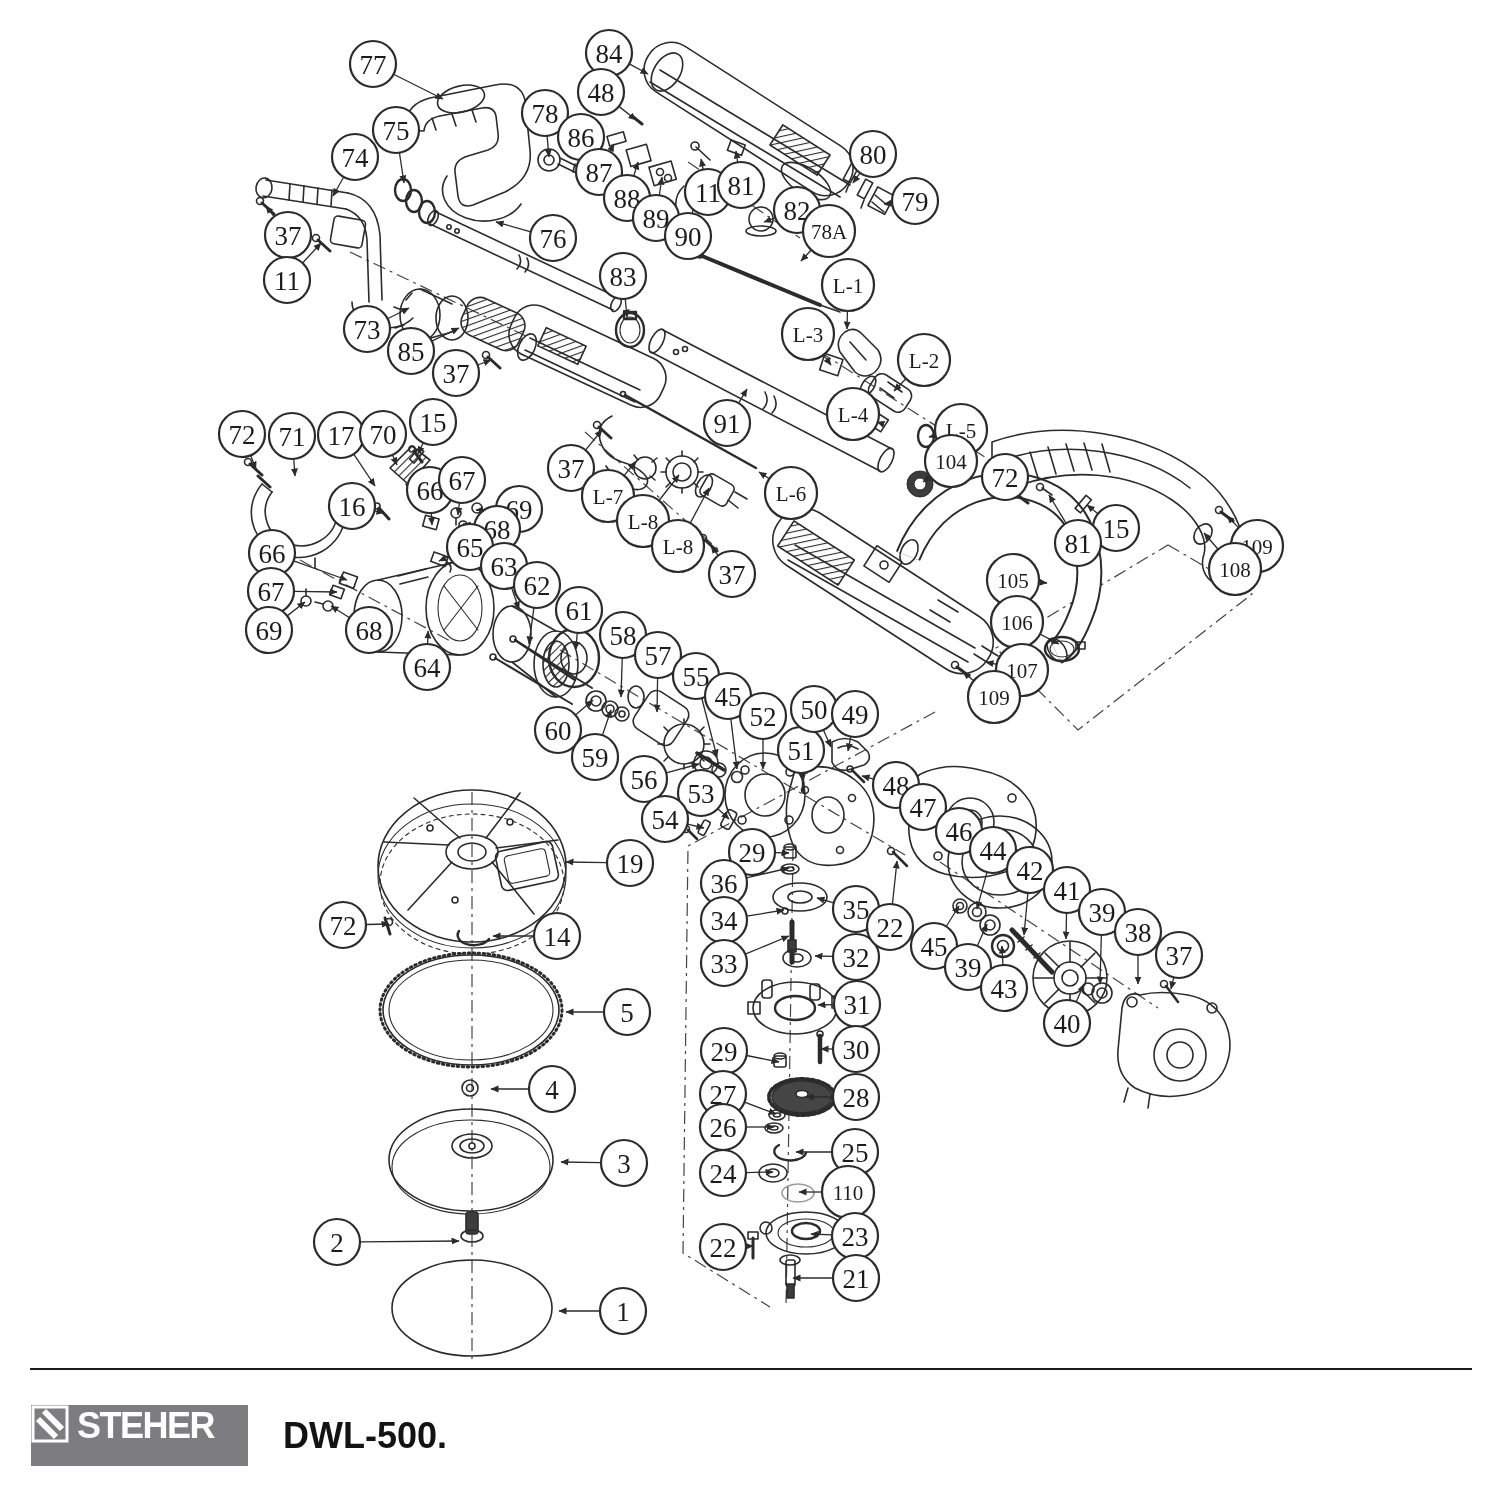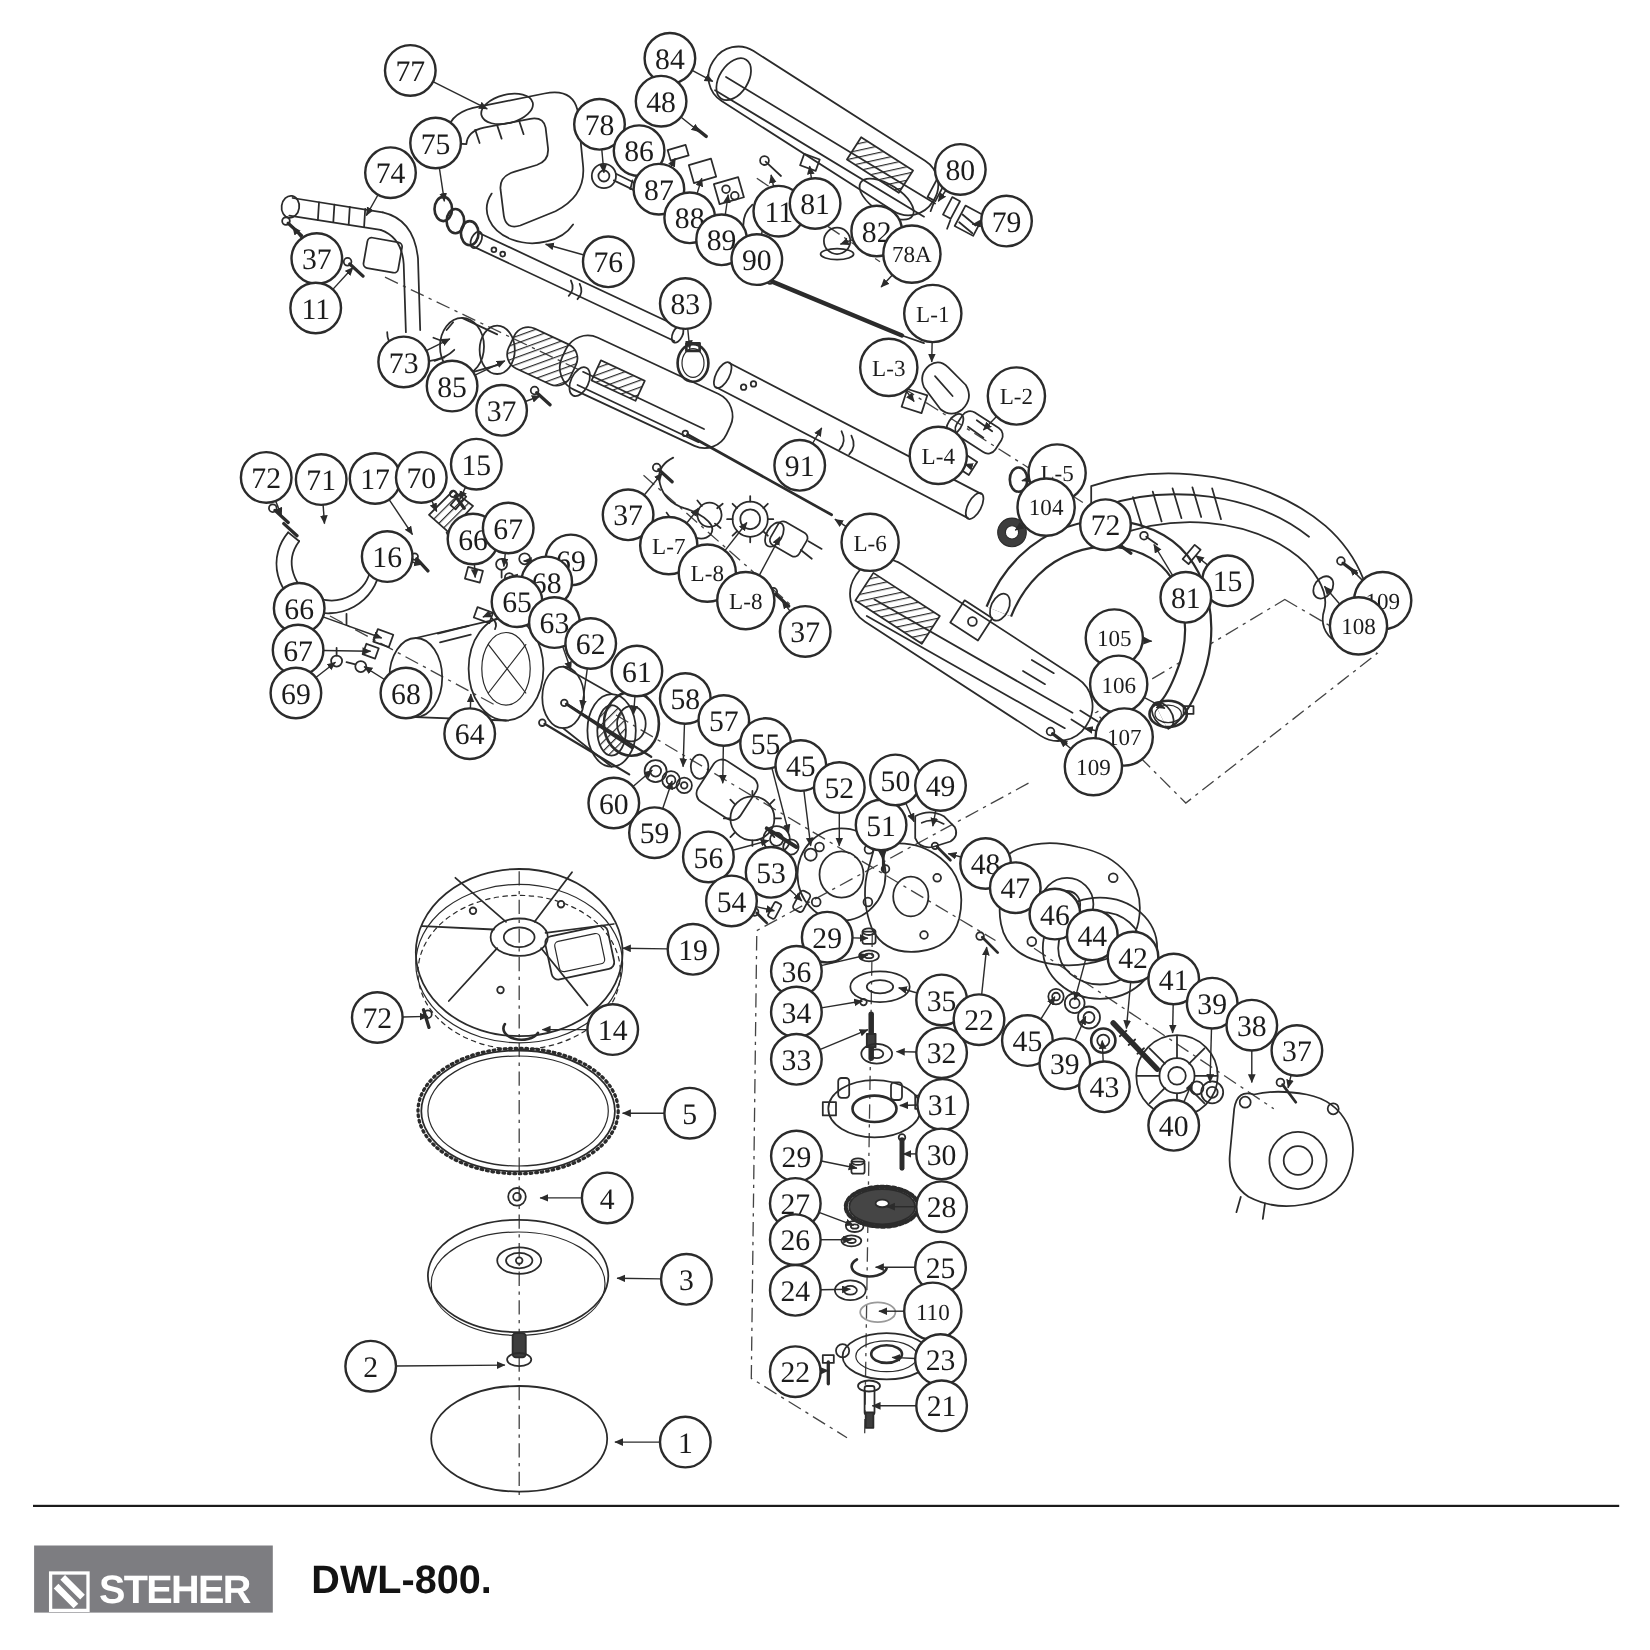--- a/index.html
+++ b/index.html
@@ -9,21 +9,21 @@
   .part{stroke:#2b2b2b;fill:none;stroke-width:1.6;stroke-linecap:round;stroke-linejoin:round;}
   .thin{stroke-width:1.1;}
   .thick{stroke-width:2.4;}
   .darkfill{fill:#3d3d3d;stroke:#2b2b2b;}
   .dash{stroke:#444;fill:none;stroke-width:1.2;stroke-dasharray:13,5,3,5;}
   .leader{stroke:#2b2b2b;stroke-width:1.3;fill:none;}
   .callout circle{fill:#fff;stroke:#2b2b2b;stroke-width:2.2;}
   .callout text{fill:#1c1c1c;font-family:"Liberation Serif",serif;}
   .divider{position:absolute;left:30px;right:28px;top:1368px;height:2px;background:#1b1b1b;}
   .logo{position:absolute;left:31px;top:1405px;width:217px;height:61px;background:#7d7d81;
-        display:flex;align-items:flex-end;gap:8px;padding-left:13px;box-sizing:border-box;}
+        display:flex;align-items:flex-start;gap:8px;box-sizing:border-box;}
   .logo-text{color:#fff;font-weight:bold;font-size:36px;letter-spacing:-1.5px;
              font-family:"Liberation Sans",sans-serif;}
   .caption{position:absolute;left:283px;top:1405px;height:61px;display:flex;align-items:center;
            font-size:36px;color:#2e2e2e;white-space:nowrap;}
   .caption .model{font-weight:bold;color:#131313;margin-right:11px;}
 </style>
 </head>
 <body>
 
 <div class="page">
@@ -1071,16 +1071,16 @@
 <div class="logo">
   <svg width="38" height="38" viewBox="0 0 38 38">
     <rect x="2" y="2" width="34" height="34" fill="none" stroke="#fff" stroke-width="3"></rect>
     <line x1="7" y1="14" x2="25" y2="32" stroke="#fff" stroke-width="6"></line>
     <line x1="13" y1="6" x2="31" y2="24" stroke="#fff" stroke-width="6"></line>
   </svg>
   <span class="logo-text">STEHER</span>
 </div>
 
 <div class="caption">
-  <span class="model">DWL-800.</span>
+  <span class="model">DWL-500.</span>
 </div>
 
 </div>
 
 </body></html>

